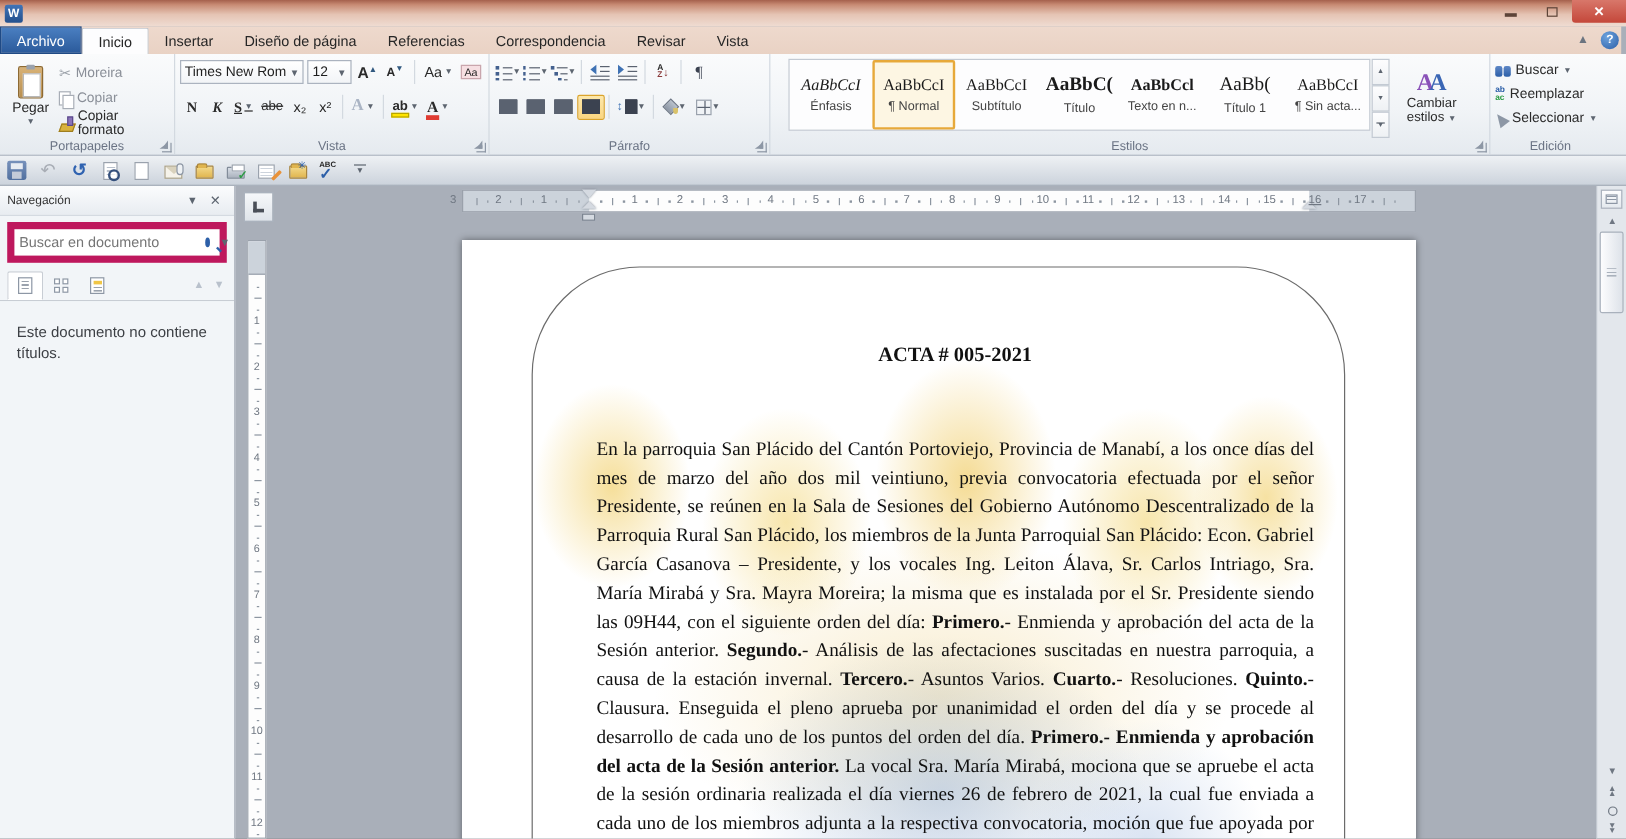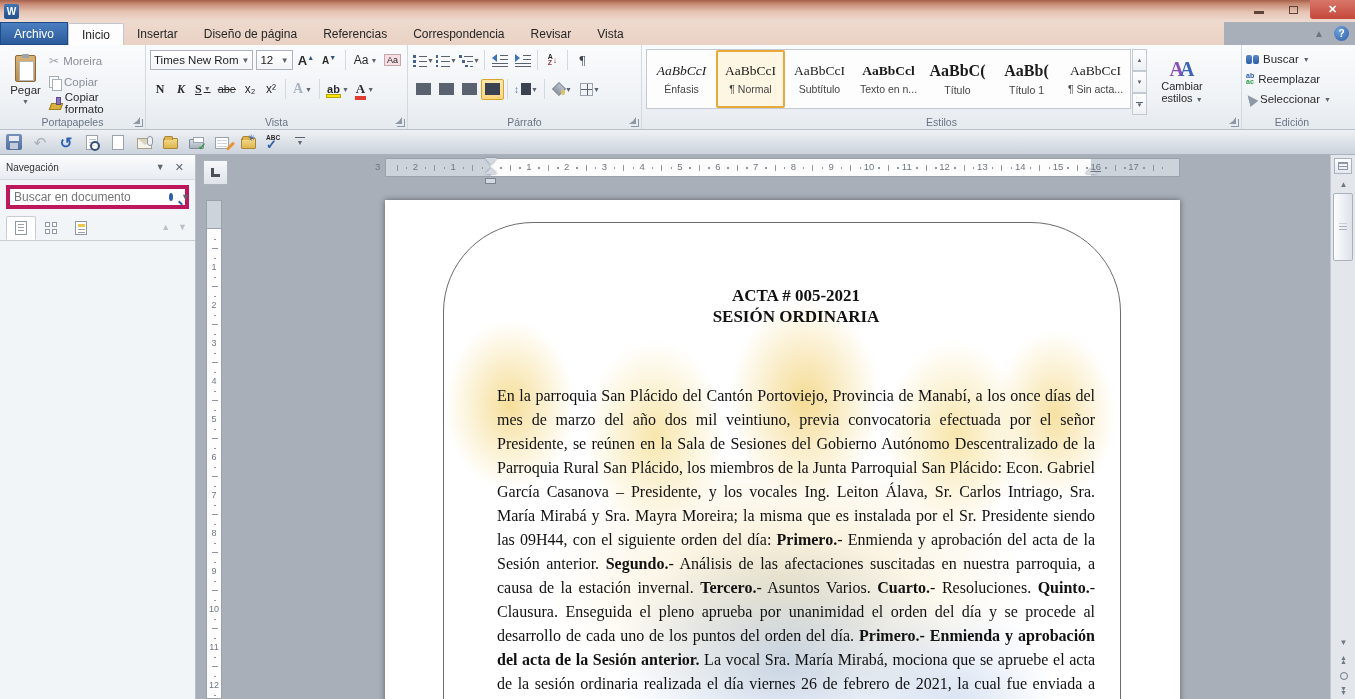--- a/index.html
+++ b/index.html
@@ -15,21 +15,21 @@
     display:flex;align-items:center;}
   .app-icon{width:15px;height:15px;margin-left:4px;background:linear-gradient(#3f74b8,#24508d);
     color:#fff;font-weight:bold;font-size:10px;display:flex;align-items:center;justify-content:center;border-radius:2px;}
   .win-title{position:absolute;left:0;right:0;text-align:center;font-size:12.5px;color:#3a2b23;}
   .win-controls{position:absolute;right:0;top:0;height:22px;display:flex;}
   .win-btn{width:34px;height:19px;display:flex;align-items:center;justify-content:center;color:#5d4438;font-size:11px;}
   .win-btn.close{width:45px;background:linear-gradient(#d8776a,#c4473a);color:#fff;border-radius:0 0 0 3px;font-weight:bold;}
   .glyph-box{width:9px;height:8px;border:1px solid #5d4438;}
   .glyph-min{width:10px;height:3px;background:#5d4438;margin-top:6px;}
   
-  .tabrow{position:absolute;left:0;top:22px;width:1224px;height:23px;
+  .tabrow{position:absolute;left:0;top:22px;width:1351px;height:23px;
     background:linear-gradient(180deg,#eed9cd,#e9d2c4);display:flex;align-items:flex-end;}
   .tab{padding:4px 13px;font-size:12px;color:#262626;cursor:default;}
   .tab.file{background:linear-gradient(#4a7fc1,#2b5a9b);color:#fff;margin:0 0 0 0;height:23px;display:flex;align-items:center;border:1px solid #1f4a85;}
   .tab.active{background:#fdfdfe;border:1px solid #c3c8cf;border-bottom:none;border-radius:2px 2px 0 0;height:22px;}
   .tabrow-right{position:absolute;right:6px;top:26px;display:flex;gap:10px;align-items:center;}
   .ribbon-min{color:#6b7480;font-size:10px;}
   .help-btn{width:15px;height:15px;border-radius:50%;background:radial-gradient(circle at 35% 30%,#6ea3dd,#2c5fa8);color:#fff;font-weight:bold;font-size:10px;display:flex;align-items:center;justify-content:center;}
   
   .ribbon{position:absolute;left:0;top:45px;width:1355px;height:85px;
     background:linear-gradient(180deg,#fafbfc 0%,#f1f4f7 55%,#e5eaef 100%);
@@ -119,21 +119,21 @@
   .al-just{background:linear-gradient(#3b4250,#3b4250) 0 0/15px 1.5px,linear-gradient(#3b4250,#3b4250) 0 4px/15px 1.5px,linear-gradient(#3b4250,#3b4250) 0 8px/15px 1.5px,linear-gradient(#3b4250,#3b4250) 0 11px/15px 1.5px;}
   .spacing-icon{display:flex;align-items:center;gap:2px;}
   .spacing-icon .updown{color:#3f72b4;font-size:10px;}
   .bucket-icon{width:13px;height:12px;position:relative;}
   .bucket-icon::before{content:"";position:absolute;left:2px;top:1px;width:8px;height:8px;background:linear-gradient(#b9c1cc,#8d97a5);transform:rotate(45deg);border:1px solid #6f7886;}
   .bucket-icon::after{content:"";position:absolute;right:0;bottom:0;width:4px;height:5px;background:#d9c26a;border-radius:0 0 50% 50%;}
   .borders-icon{width:13px;height:13px;border:1px solid #9aa2ad;position:relative;background:
     linear-gradient(#5a6270,#5a6270) 5.5px 0/1px 11px no-repeat,
     linear-gradient(#5a6270,#5a6270) 0 5.5px/11px 1px no-repeat;}
   
-  .g-styles{width:600px;display:flex;}
+  .g-styles{width:600px;display:flex;justify-content:center;}
   .styles-gallery{display:flex;background:#fdfdfe;border:1px solid #c3cad3;height:60px;margin-top:1px;}
   .style-item{width:69px;height:58px;display:flex;flex-direction:column;align-items:center;justify-content:center;gap:4px;border:1px solid transparent;}
   .style-item.selected{border:2px solid #e7a93a;border-radius:2px;background:#fdf6e3;}
   .style-prev{font-family:"Liberation Serif",serif;font-size:13.5px;color:#1a1a1a;white-space:nowrap;}
   .style-prev.big{font-size:16px;}
   .style-name{font-size:10.5px;color:#444;white-space:nowrap;}
   .gal-scroll{display:flex;flex-direction:column;width:15px;margin:1px 2px 0 1px;}
   .gal-btn{flex:1;border:1px solid #c3cad3;background:linear-gradient(#fdfdfe,#eef1f4);font-size:6px;color:#5d6570;display:flex;align-items:center;justify-content:center;flex-direction:column;line-height:4px;}
   .chg-styles{width:66px;display:flex;flex-direction:column;align-items:center;justify-content:center;gap:1px;margin-top:2px;}
   .chg-icon{font-family:"Liberation Serif",serif;font-weight:bold;font-size:20px;line-height:20px;}
@@ -177,21 +177,21 @@
   .qi-edit::after{content:"";position:absolute;right:-3px;bottom:-3px;width:2.5px;height:10px;background:#e8923a;transform:rotate(45deg);border-radius:1px;}
   .qi-star::after{content:"✳";position:absolute;right:-1px;top:-6px;color:#2c5fa8;font-size:9px;}
   .qi-abc{font-size:6.5px;font-weight:bold;color:#2a2a2a;letter-spacing:0;}
   .qi-abc::after{content:"✓";position:absolute;left:0px;top:3px;color:#2c5fa8;font-size:13px;font-weight:bold;}
   .qi-more{width:10px;height:10px;border-top:1.5px solid #5d6570;color:#5d6570;font-size:7px;text-align:center;line-height:9px;}
   
   .navpane{position:absolute;left:0;top:155px;width:196px;bottom:0;background:#f2f5f8;border-right:1px solid #b7bdc6;}
   .nav-header{height:25px;display:flex;align-items:center;padding:0 6px;background:linear-gradient(#fbfcfd,#e8ecf1);border-bottom:1px solid #d4dae1;}
   .nav-title{font-size:10px;color:#333;flex:1;}
   .nav-hbtn{color:#5d6570;font-size:9px;padding:0 5px;}
-  .nav-search{margin:5px 6px;height:24px;background:#fff;border:4px solid #be185d;display:flex;align-items:center;padding:0 4px;}
+  .nav-search{margin:5px 6px;height:34px;background:#fff;border:6px solid #be185d;display:flex;align-items:center;padding:0 4px;}
   .nav-search input{border:none;outline:none;flex:1;font-size:12px;color:#444;font-family:"Liberation Sans",sans-serif;background:transparent;}
   .mag-icon{width:8px;height:8px;border:2px solid #2c5fa8;border-radius:50%;position:relative;margin-right:2px;}
   .mag-icon::after{content:"";position:absolute;left:7px;top:7px;width:5px;height:2px;background:#2c5fa8;transform:rotate(45deg);}
   .nav-tabs{display:flex;align-items:flex-end;height:27px;border-bottom:1px solid #c8cdd4;padding-left:6px;}
   .nav-tab{width:30px;height:24px;display:flex;align-items:center;justify-content:center;border:1px solid transparent;}
   .nav-tab.selected{background:#fff;border-color:#c8cdd4;border-bottom-color:#fff;border-radius:2px 2px 0 0;}
   .nt-doc{width:12px;height:14px;background:#fff;border:1px solid #8d97a5;position:relative;}
   .nt-doc::before{content:"";position:absolute;left:2px;top:2px;width:6px;height:9px;background:repeating-linear-gradient(#9aa2ad 0 1px,transparent 1px 3px);}
   .nt-grid2{width:13px;height:13px;position:relative;}
   .nt-grid2 i{position:absolute;width:5px;height:5px;border:1px solid #8d97a5;background:#fff;}
@@ -429,29 +429,29 @@
           </div>
           <div class="style-item selected">
             <div class="style-prev">AaBbCcI</div>
             <div class="style-name">¶ Normal</div>
           </div>
           <div class="style-item">
             <div class="style-prev">AaBbCcI</div>
             <div class="style-name">Subtítulo</div>
           </div>
           <div class="style-item">
+            <div class="style-prev big" style="font-weight: bold;">AaBbC(</div>
+            <div class="style-name">Título</div>
+          </div>
+          <div class="style-item">
             <div class="style-prev" style="font-weight: bold;">AaBbCcl</div>
             <div class="style-name">Texto en n...</div>
           </div>
           <div class="style-item">
-            <div class="style-prev big" style="font-weight: bold;">AaBbC(</div>
-            <div class="style-name">Título</div>
-          </div>
-          <div class="style-item">
-            <div class="style-prev big" style="font-weight: bold;">AaBb(</div>
+            <div class="style-prev big" style="font-weight: normal;">AaBb(</div>
             <div class="style-name">Título 1</div>
           </div>
           <div class="style-item">
             <div class="style-prev">AaBbCcI</div>
             <div class="style-name">¶ Sin acta...</div>
           </div>
         </div>
       <div class="gal-scroll">
         <div class="gal-btn">▲</div>
         <div class="gal-btn">▼</div>
@@ -549,20 +549,21 @@
         </div>
       <div class="nav-tab">
           <span class="nt-res"></span>
         </div>
       <div class="nav-updown">
         <span>▲</span>
         <span>▼</span>
       </div>
     </div>
     <div class="nav-body">
+      <p>Este documento no contiene títulos.</p>
     </div>
   </div>
 
   <div class="tabsel">
       <span class="tabsel-L"></span>
     </div>
   <div class="hruler" id="hruler">
     <div class="active-zone"></div>
     <div class="ind-first"></div>
     <div class="ind-hang"></div>
@@ -710,21 +711,20 @@
     <div class="wm" style="left:345px;top:100px;width:150px;height:200px;background:radial-gradient(ellipse closest-side,rgba(236,190,60,.55),rgba(236,190,60,0));"></div>
     <div class="wm" style="left:500px;top:140px;width:140px;height:190px;background:radial-gradient(ellipse closest-side,rgba(240,205,90,.5),rgba(240,205,90,0));"></div>
     <div class="wm" style="left:610px;top:130px;width:120px;height:170px;background:radial-gradient(ellipse closest-side,rgba(238,196,70,.5),rgba(238,196,70,0));"></div>
     <div class="wm" style="left:160px;top:250px;width:480px;height:260px;background:radial-gradient(ellipse closest-side,rgba(235,200,110,.35),rgba(235,200,110,0));"></div>
     <div class="wm" style="left:230px;top:330px;width:340px;height:260px;background:radial-gradient(ellipse closest-side,rgba(125,160,210,.4),rgba(125,160,210,0));"></div>
     <div class="wm" style="left:470px;top:400px;width:200px;height:200px;background:radial-gradient(ellipse closest-side,rgba(140,170,215,.32),rgba(140,170,215,0));"></div>
     <div class="page-border"></div>
     <div class="doc-text">
       <div class="doc-title">
         <div>ACTA # 005-2021</div>
-        <div>SESIÓN ORDINARIA</div>
       </div>
       <div class="doc-body" id="doc-body"><span>En la parroquia San Plácido del Cantón Portoviejo, Provincia de Manabí, a los once días del mes de marzo del año dos mil veintiuno, previa convocatoria efectuada por el señor Presidente, se reúnen en la Sala de Sesiones del Gobierno Autónomo Descentralizado de la Parroquia Rural San Plácido, los miembros de la Junta Parroquial San Plácido: Econ. Gabriel García Casanova – Presidente, y los vocales Ing. Leiton Álava, Sr. Carlos Intriago, Sra. María Mirabá  y Sra. Mayra Moreira; la misma que es instalada por el Sr. Presidente siendo las 09H44, con el siguiente orden del día: </span><b>Primero.</b><span>- Enmienda y aprobación del acta de la Sesión anterior. </span><b>Segundo.</b><span>- Análisis de las afectaciones suscitadas en nuestra parroquia, a causa de la estación invernal. </span><b>Tercero.</b><span>- Asuntos Varios. </span><b>Cuarto.</b><span>- Resoluciones. </span><b>Quinto.</b><span>- Clausura. Enseguida el pleno aprueba por unanimidad el orden del día y se procede al desarrollo de cada uno de los puntos del orden del día. </span><b>Primero.- Enmienda y aprobación del acta de la Sesión anterior.</b><span> La vocal Sra. María Mirabá, mociona que se apruebe el acta de la sesión ordinaria realizada el día viernes 26 de febrero de 2021, la cual fue enviada a cada uno de los miembros adjunta a la respectiva convocatoria, moción que fue apoyada por los miembros del GADPR San Plácido presentes. En consecuencia el pleno por unanimidad resuelve aprobar el acta de la sesión ordinaria desarrollada el día viernes 26 de febrero de 2021. </span></div>
     </div>
   </div>
 
   <div class="scrollcol">
     <div class="sc-topbtn">
         <i></i>
       </div>
     <div class="sc-arrow" style="top:22px;">▲</div>

